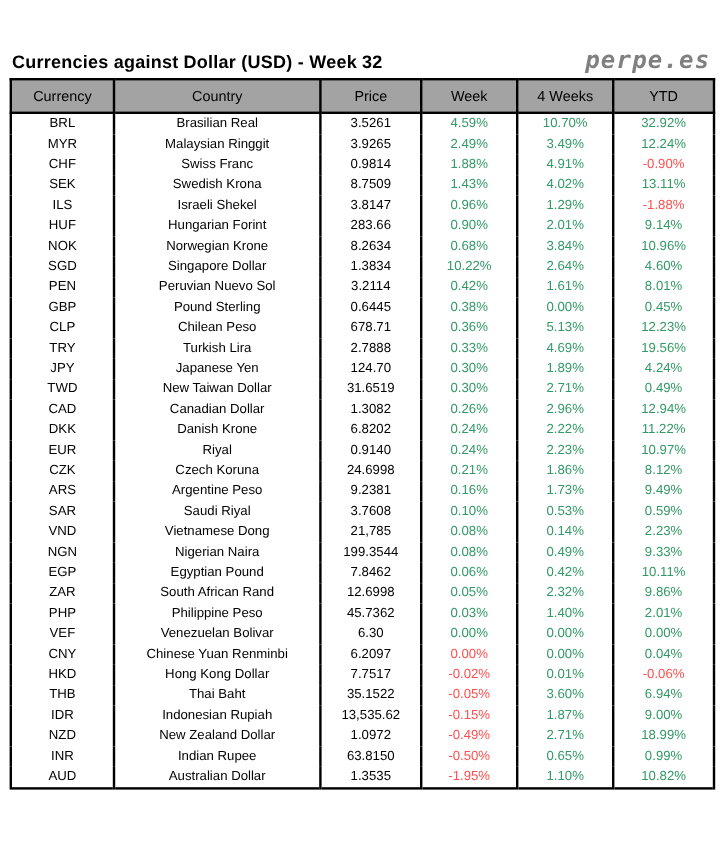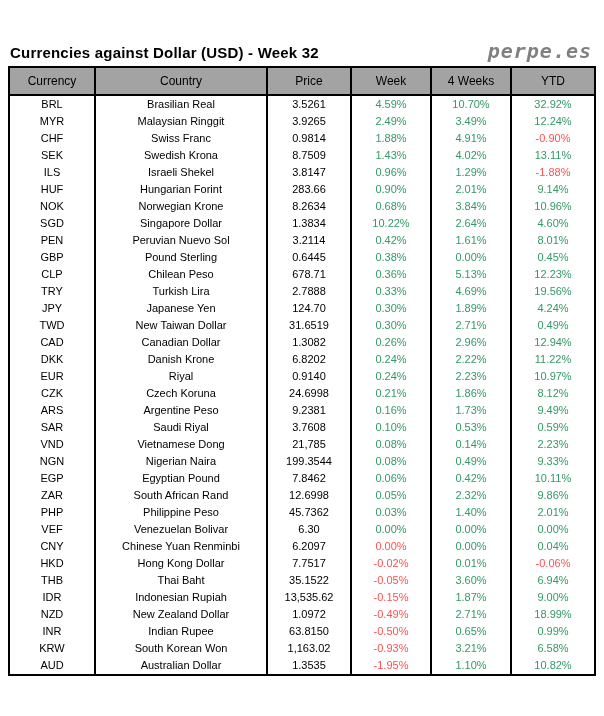--- a/index.html
+++ b/index.html
@@ -345,28 +345,20 @@
       </tr>
       <tr>
         <td>INR</td>
         <td>Indian Rupee</td>
         <td>63.8150</td>
         <td class="neg">-0.50%</td>
         <td class="pos">0.65%</td>
         <td class="pos">0.99%</td>
       </tr>
       <tr>
-        <td>KRW</td>
-        <td>South Korean Won</td>
-        <td>1,163.02</td>
-        <td class="neg">-0.93%</td>
-        <td class="pos">3.21%</td>
-        <td class="pos">6.58%</td>
-      </tr>
-      <tr>
         <td>AUD</td>
         <td>Australian Dollar</td>
         <td>1.3535</td>
         <td class="neg">-1.95%</td>
         <td class="pos">1.10%</td>
         <td class="pos">10.82%</td>
       </tr>
     </tbody>
 </table>
 

